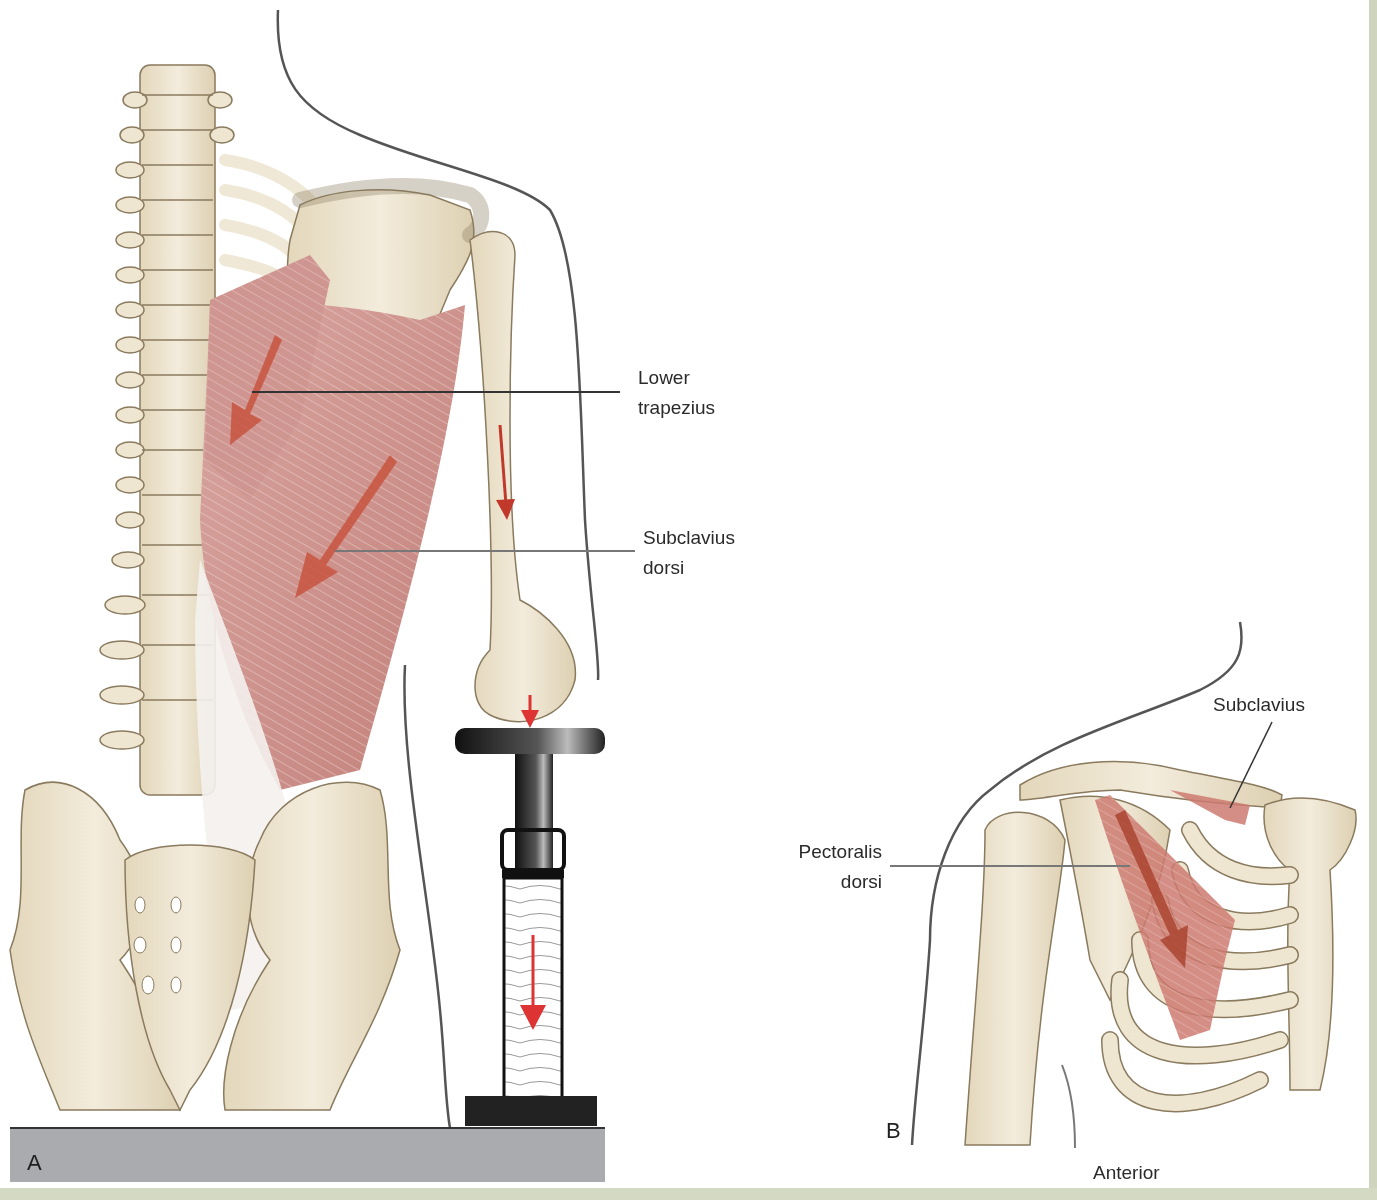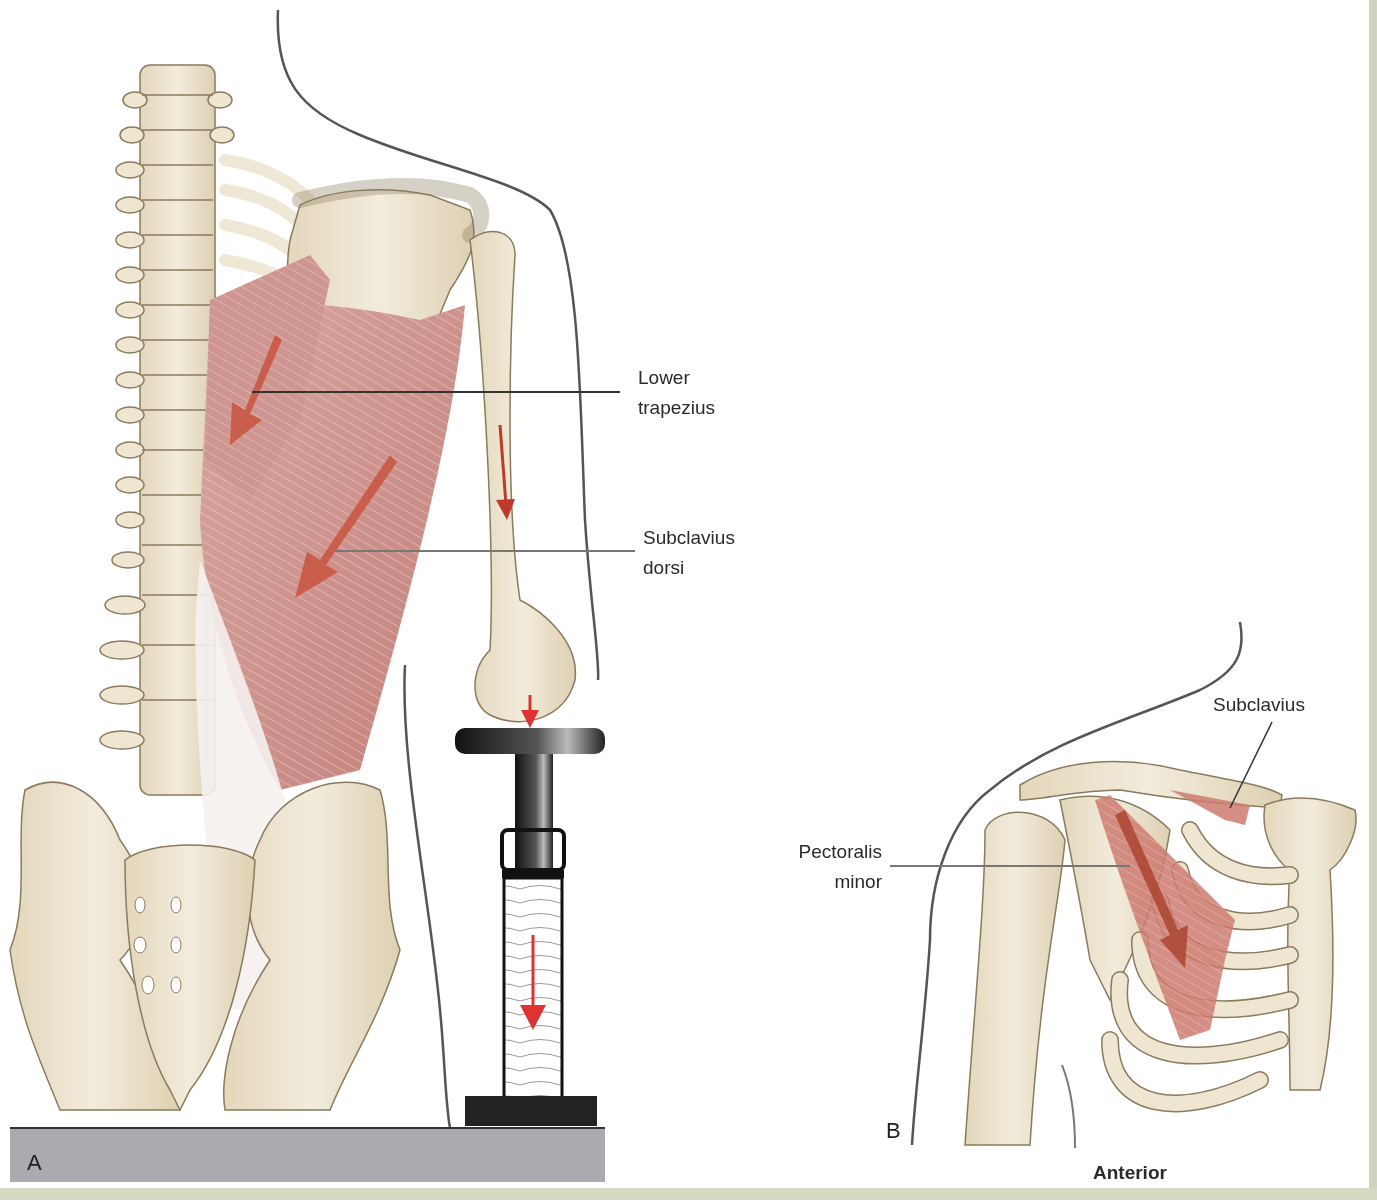--- a/index.html
+++ b/index.html
@@ -16,21 +16,21 @@
   .frame-bottom {
     position: absolute; left: 0; top: 1188px; width: 1377px; height: 12px;
     background: #d4d9c4;
   }
   svg.art { position: absolute; left: 0; top: 0; }
   .label {
     position: absolute; font-size: 19px; color: #2a2a2a; line-height: 30px;
     white-space: pre-line;
   }
   .panel-letter { position: absolute; font-size: 22px; color: #1f1f1f; }
-  .view-caption { position: absolute; font-size: 19px; color: #2a2a2a; font-weight: bold; }
+  .view-caption { position: absolute; font-size: 19px; color: #2a2a2a; }
 </style>
 </head>
 <body>
 
 <div class="frame-right"></div>
 <div class="frame-bottom"></div>
 
 <svg class="art" width="1377" height="1200" viewBox="0 0 1377 1200">
   <defs>
     <linearGradient id="boneG" x1="0" x2="1">
@@ -216,17 +216,17 @@
     <line x1="1272" y1="722" x2="1230" y2="808" stroke="#333" stroke-width="1.5"></line>
   </g>
 </svg>
 
 <div class="label" style="left:638px; top:363px;">Lower
 trapezius</div>
 <div class="label" style="left:643px; top:523px;">Subclavius
 dorsi</div>
 <div class="label" style="left:1213px; top:690px;">Subclavius</div>
 <div class="label" style="left:772px; top:837px; text-align:right; width:110px;">Pectoralis
-minor</div>
+dorsi</div>
 
 <div class="panel-letter" style="left:27px; top:1150px;">A</div>
 <div class="panel-letter" style="left:886px; top:1118px;">B</div>
 <div class="view-caption" style="left:1093px; top:1162px;">Anterior</div>
 
 </body></html>

